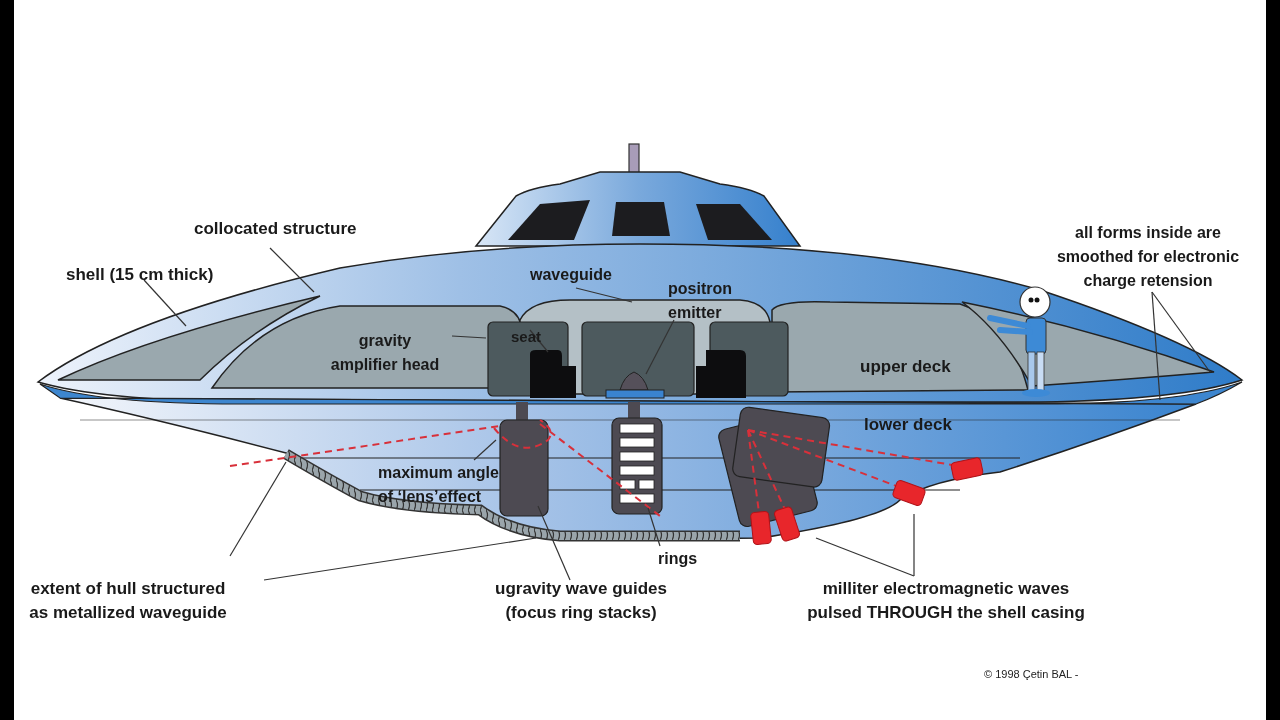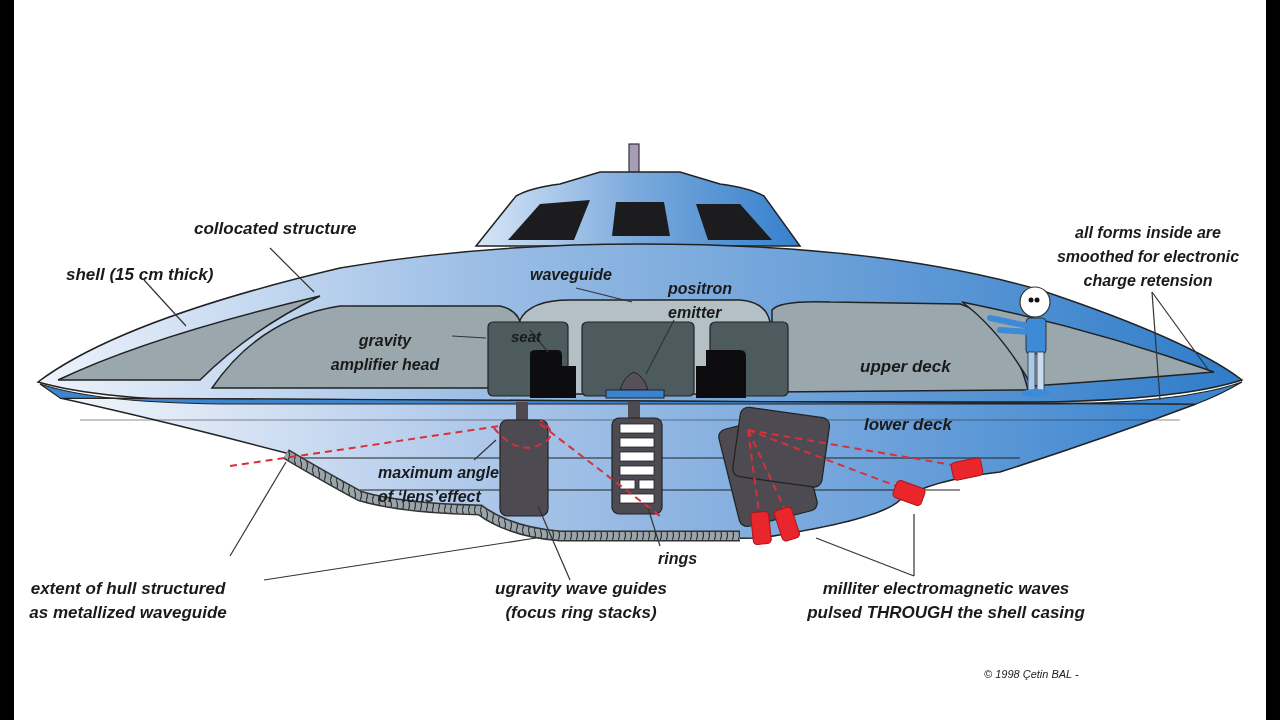--- a/index.html
+++ b/index.html
@@ -1,16 +1,16 @@
 <!DOCTYPE html>
 <html><head>
 <meta charset="utf-8">
 <style>
   html, body { margin:0; padding:0; background:#000; }
-  #stage { position:relative; width:1280px; height:720px; overflow:hidden; background:#000;font-style:italic; }
+  #stage { position:relative; width:1280px; height:720px; overflow:hidden; background:#000; }
   #canvas { position:absolute; left:14px; top:0; width:1252px; height:720px; background:#fff; }
   svg { position:absolute; left:0; top:0; }
   .lbl { font-family:"Liberation Sans", sans-serif; font-weight:bold; fill:#1a1a1a; }
   .lbl-c { font-family:"Liberation Sans", sans-serif; font-weight:bold; fill:#1a1a1a; text-anchor:middle; }
   .leader { stroke:#333; stroke-width:1.2; fill:none; }
   .copy { font-family:"Liberation Sans", sans-serif; font-size:11px; fill:#222; }
 </style>
 </head>
 <body>
 

